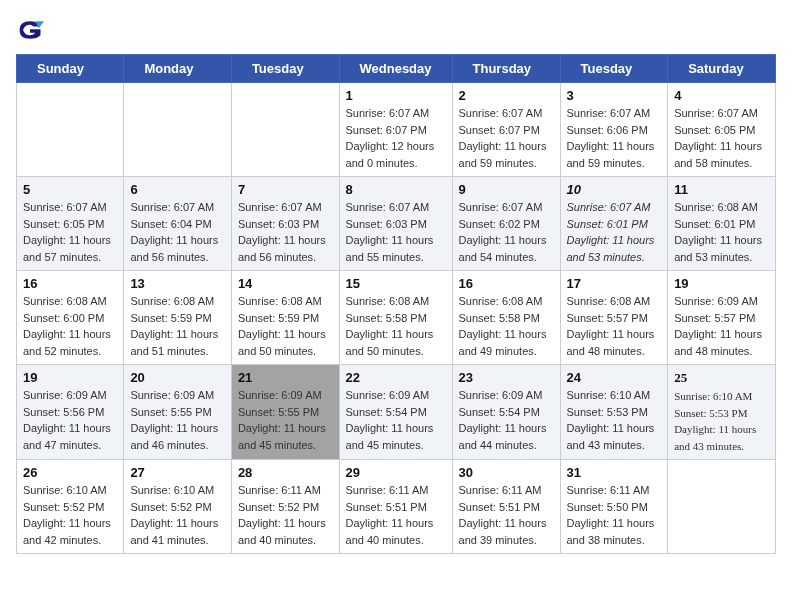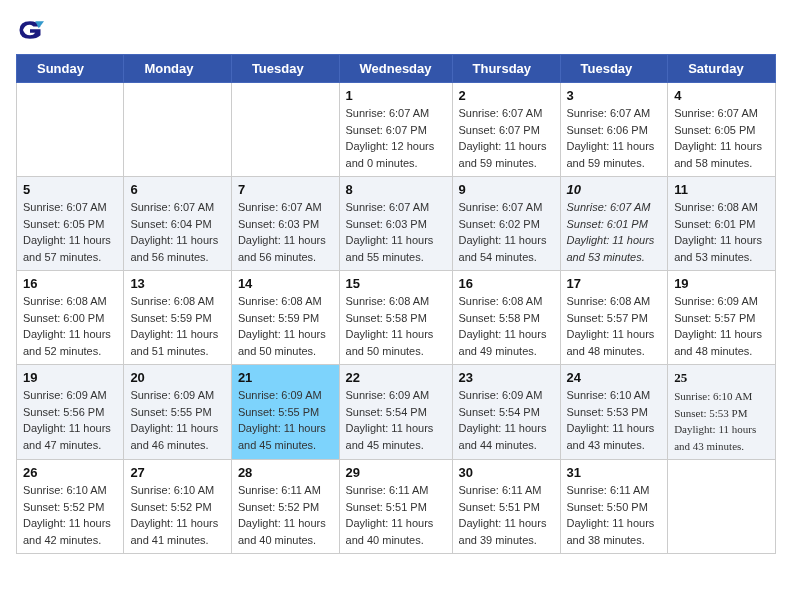--- a/index.html
+++ b/index.html
@@ -257,21 +257,21 @@
 Daylight: 11 hours
 and 47 minutes.</div>
         </td>
         <td style="background: rgb(240, 243, 248);">
           <span class="day-number">20</span>
           <div class="day-info" style="white-space: pre-line;">Sunrise: 6:09 AM
 Sunset: 5:55 PM
 Daylight: 11 hours
 and 46 minutes.</div>
         </td>
-        <td style="background: #7dd3fc;">
+        <td style="background: #a3a3a3;">
           <span class="day-number">21</span>
           <div class="day-info" style="white-space: pre-line;">Sunrise: 6:09 AM
 Sunset: 5:55 PM
 Daylight: 11 hours
 and 45 minutes.</div>
         </td>
         <td style="background: rgb(240, 243, 248);">
           <span class="day-number">22</span>
           <div class="day-info" style="white-space: pre-line;">Sunrise: 6:09 AM
 Sunset: 5:54 PM

